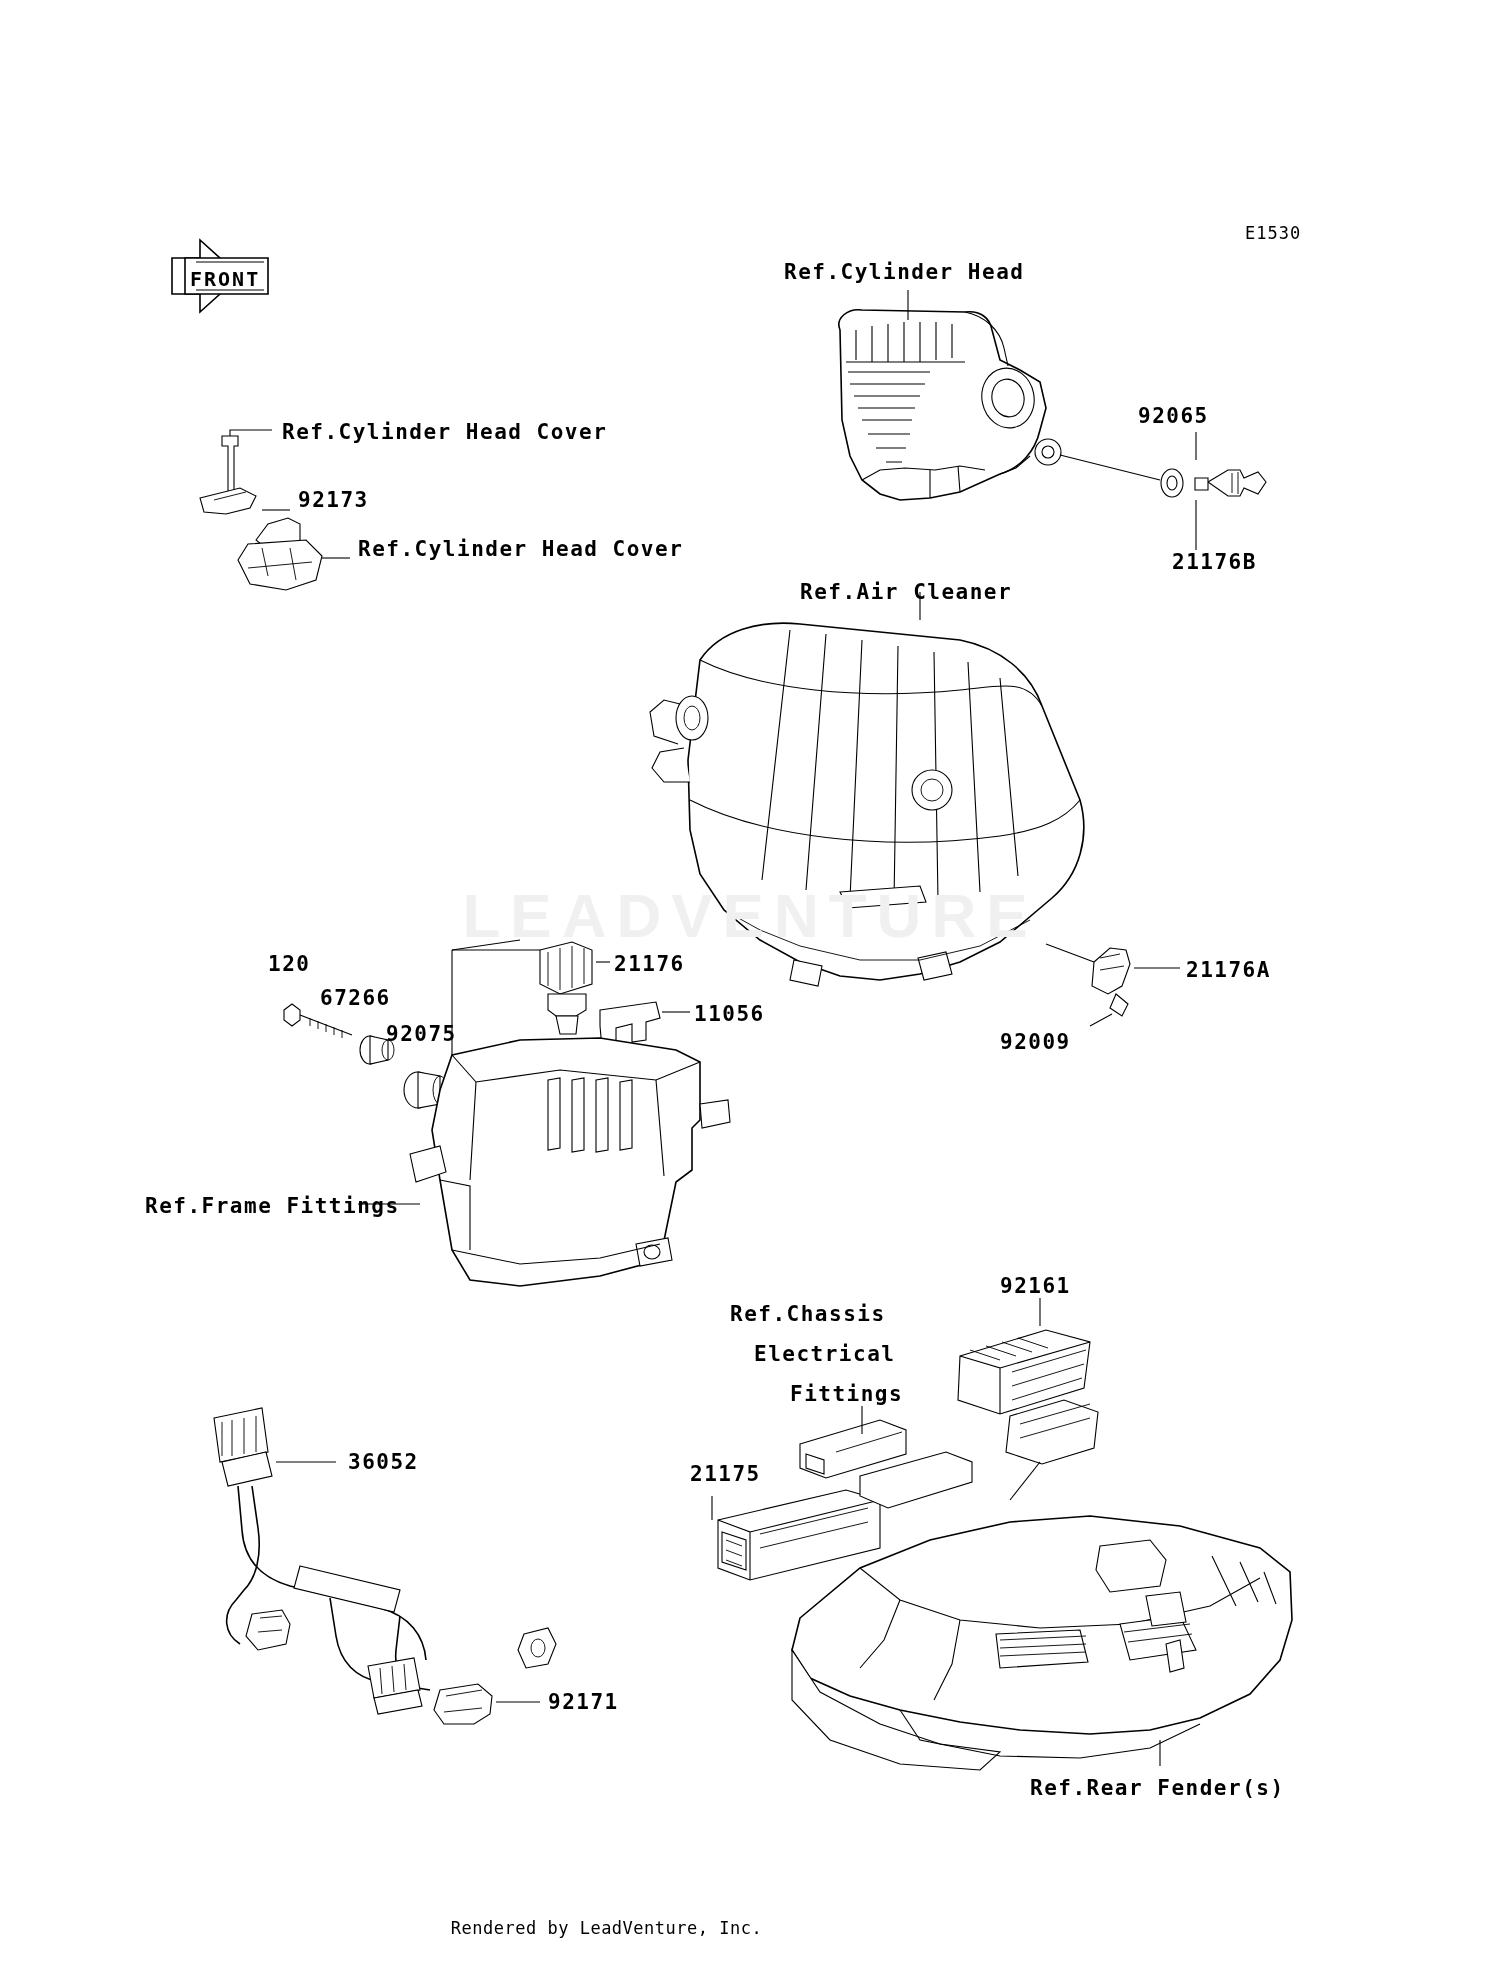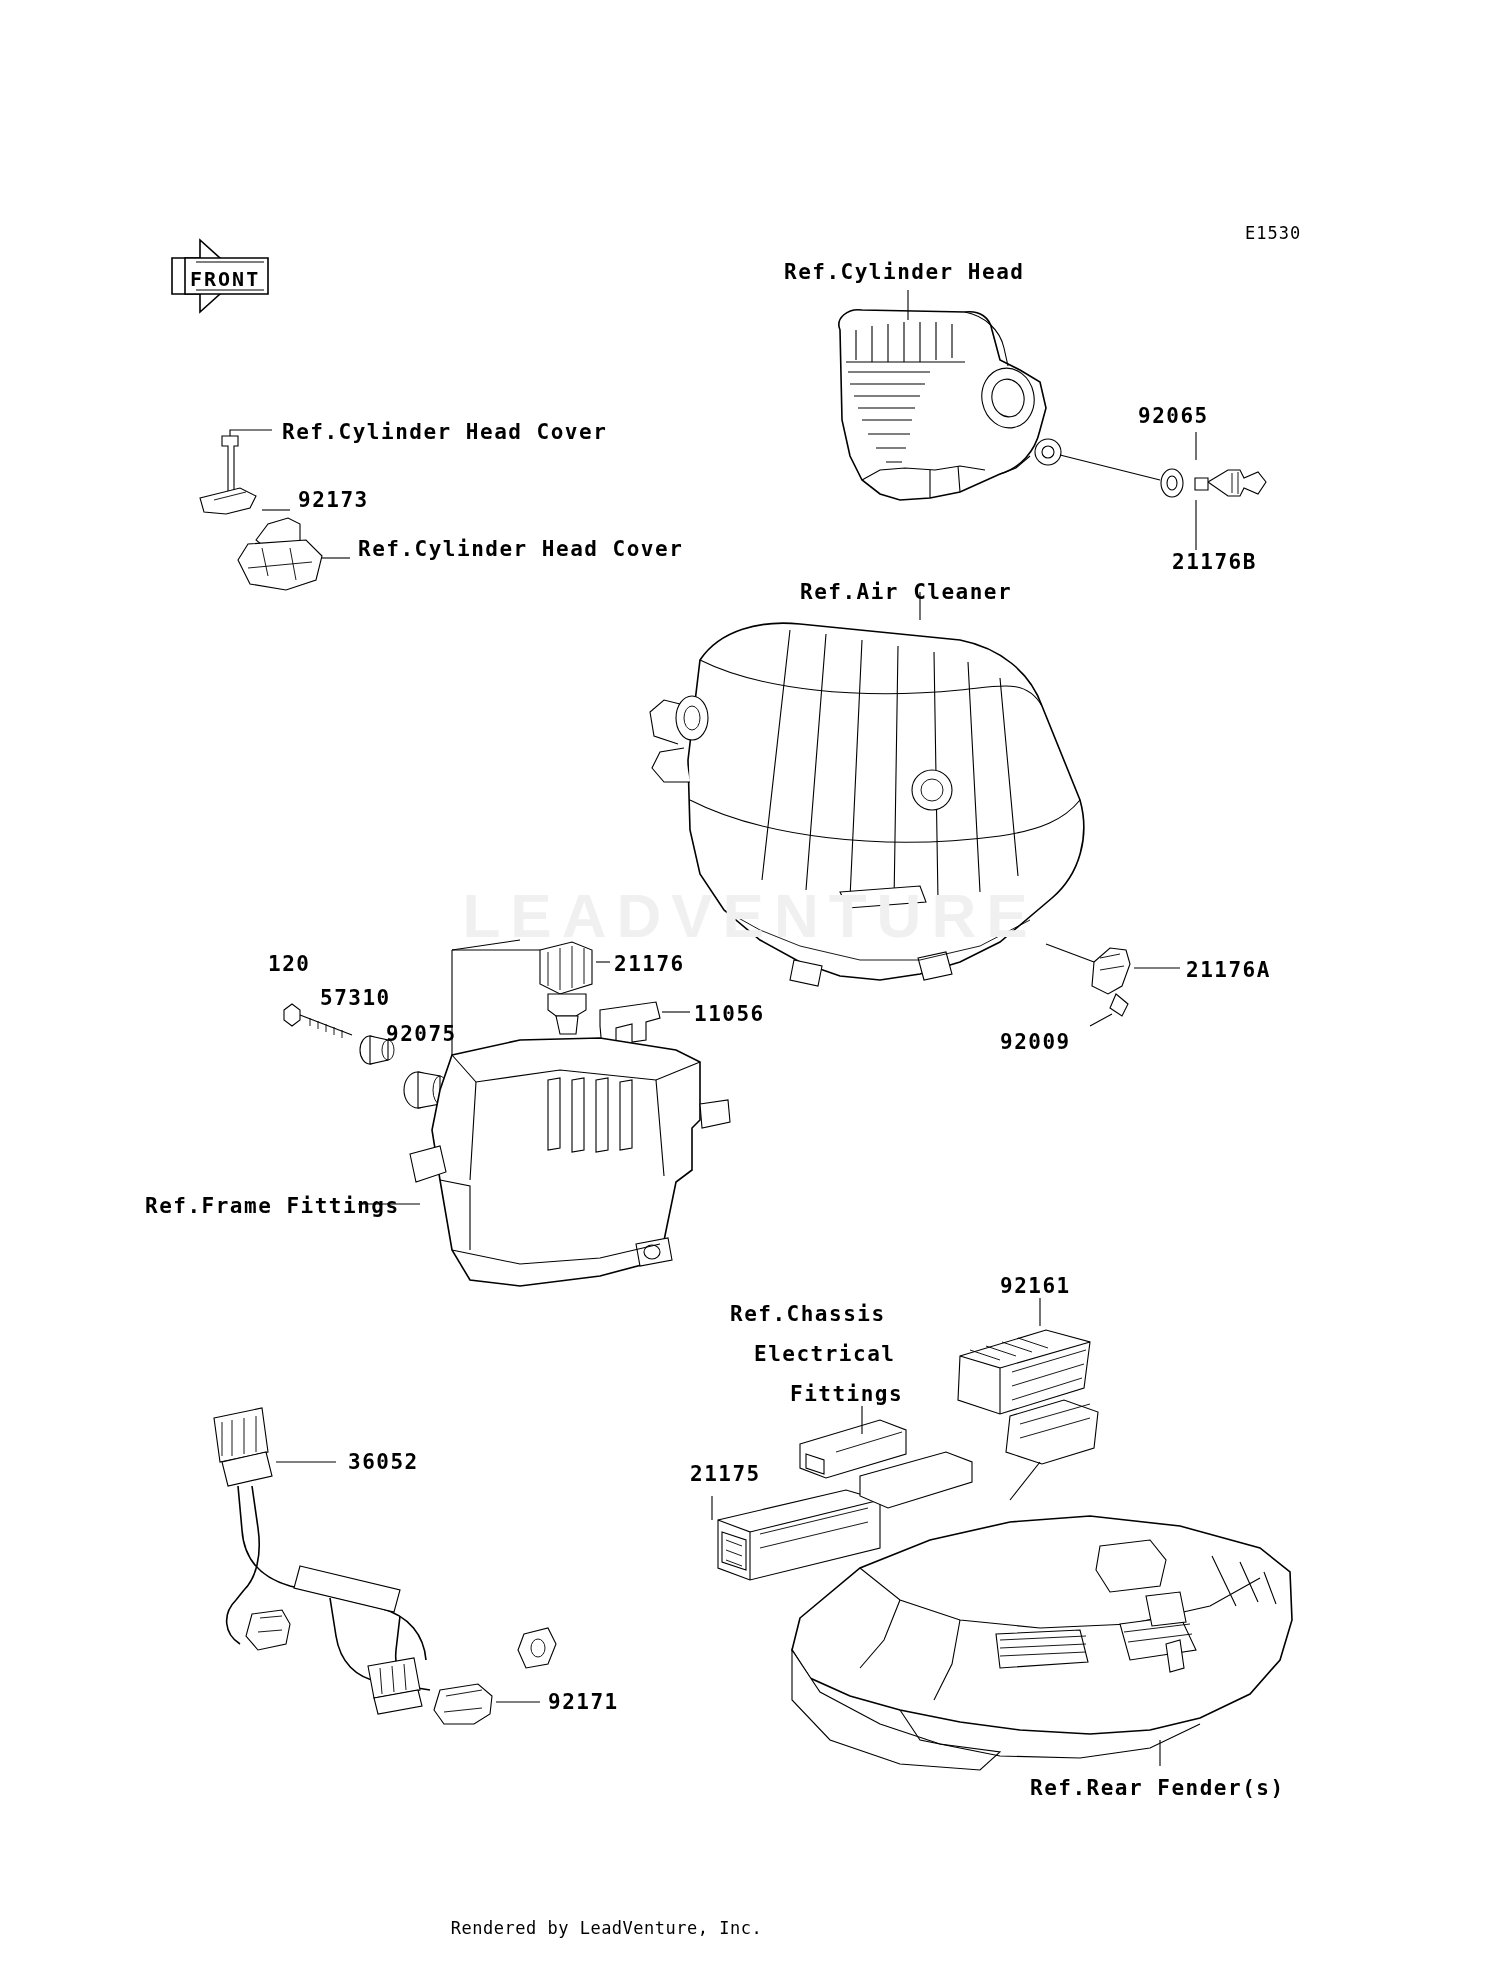--- a/index.html
+++ b/index.html
@@ -328,21 +328,21 @@
 <div class="lbl ref" style="left:358px; top:535px;">Ref.Cylinder Head Cover</div>
 
 <div class="lbl" style="left:1138px; top:402px;">92065</div>
 
 <div class="lbl" style="left:1172px; top:548px;">21176B</div>
 
 <div class="lbl ref" style="left:800px; top:578px;">Ref.Air Cleaner</div>
 
 <div class="lbl" style="left:268px; top:950px;">120</div>
 
-<div class="lbl" style="left:320px; top:984px;">57310</div>
+<div class="lbl" style="left:320px; top:984px;">67266</div>
 
 <div class="lbl" style="left:386px; top:1020px;">92075</div>
 
 <div class="lbl" style="left:614px; top:950px;">21176</div>
 
 <div class="lbl" style="left:694px; top:1000px;">11056</div>
 
 <div class="lbl" style="left:1186px; top:956px;">21176A</div>
 
 <div class="lbl" style="left:1000px; top:1028px;">92009</div>

